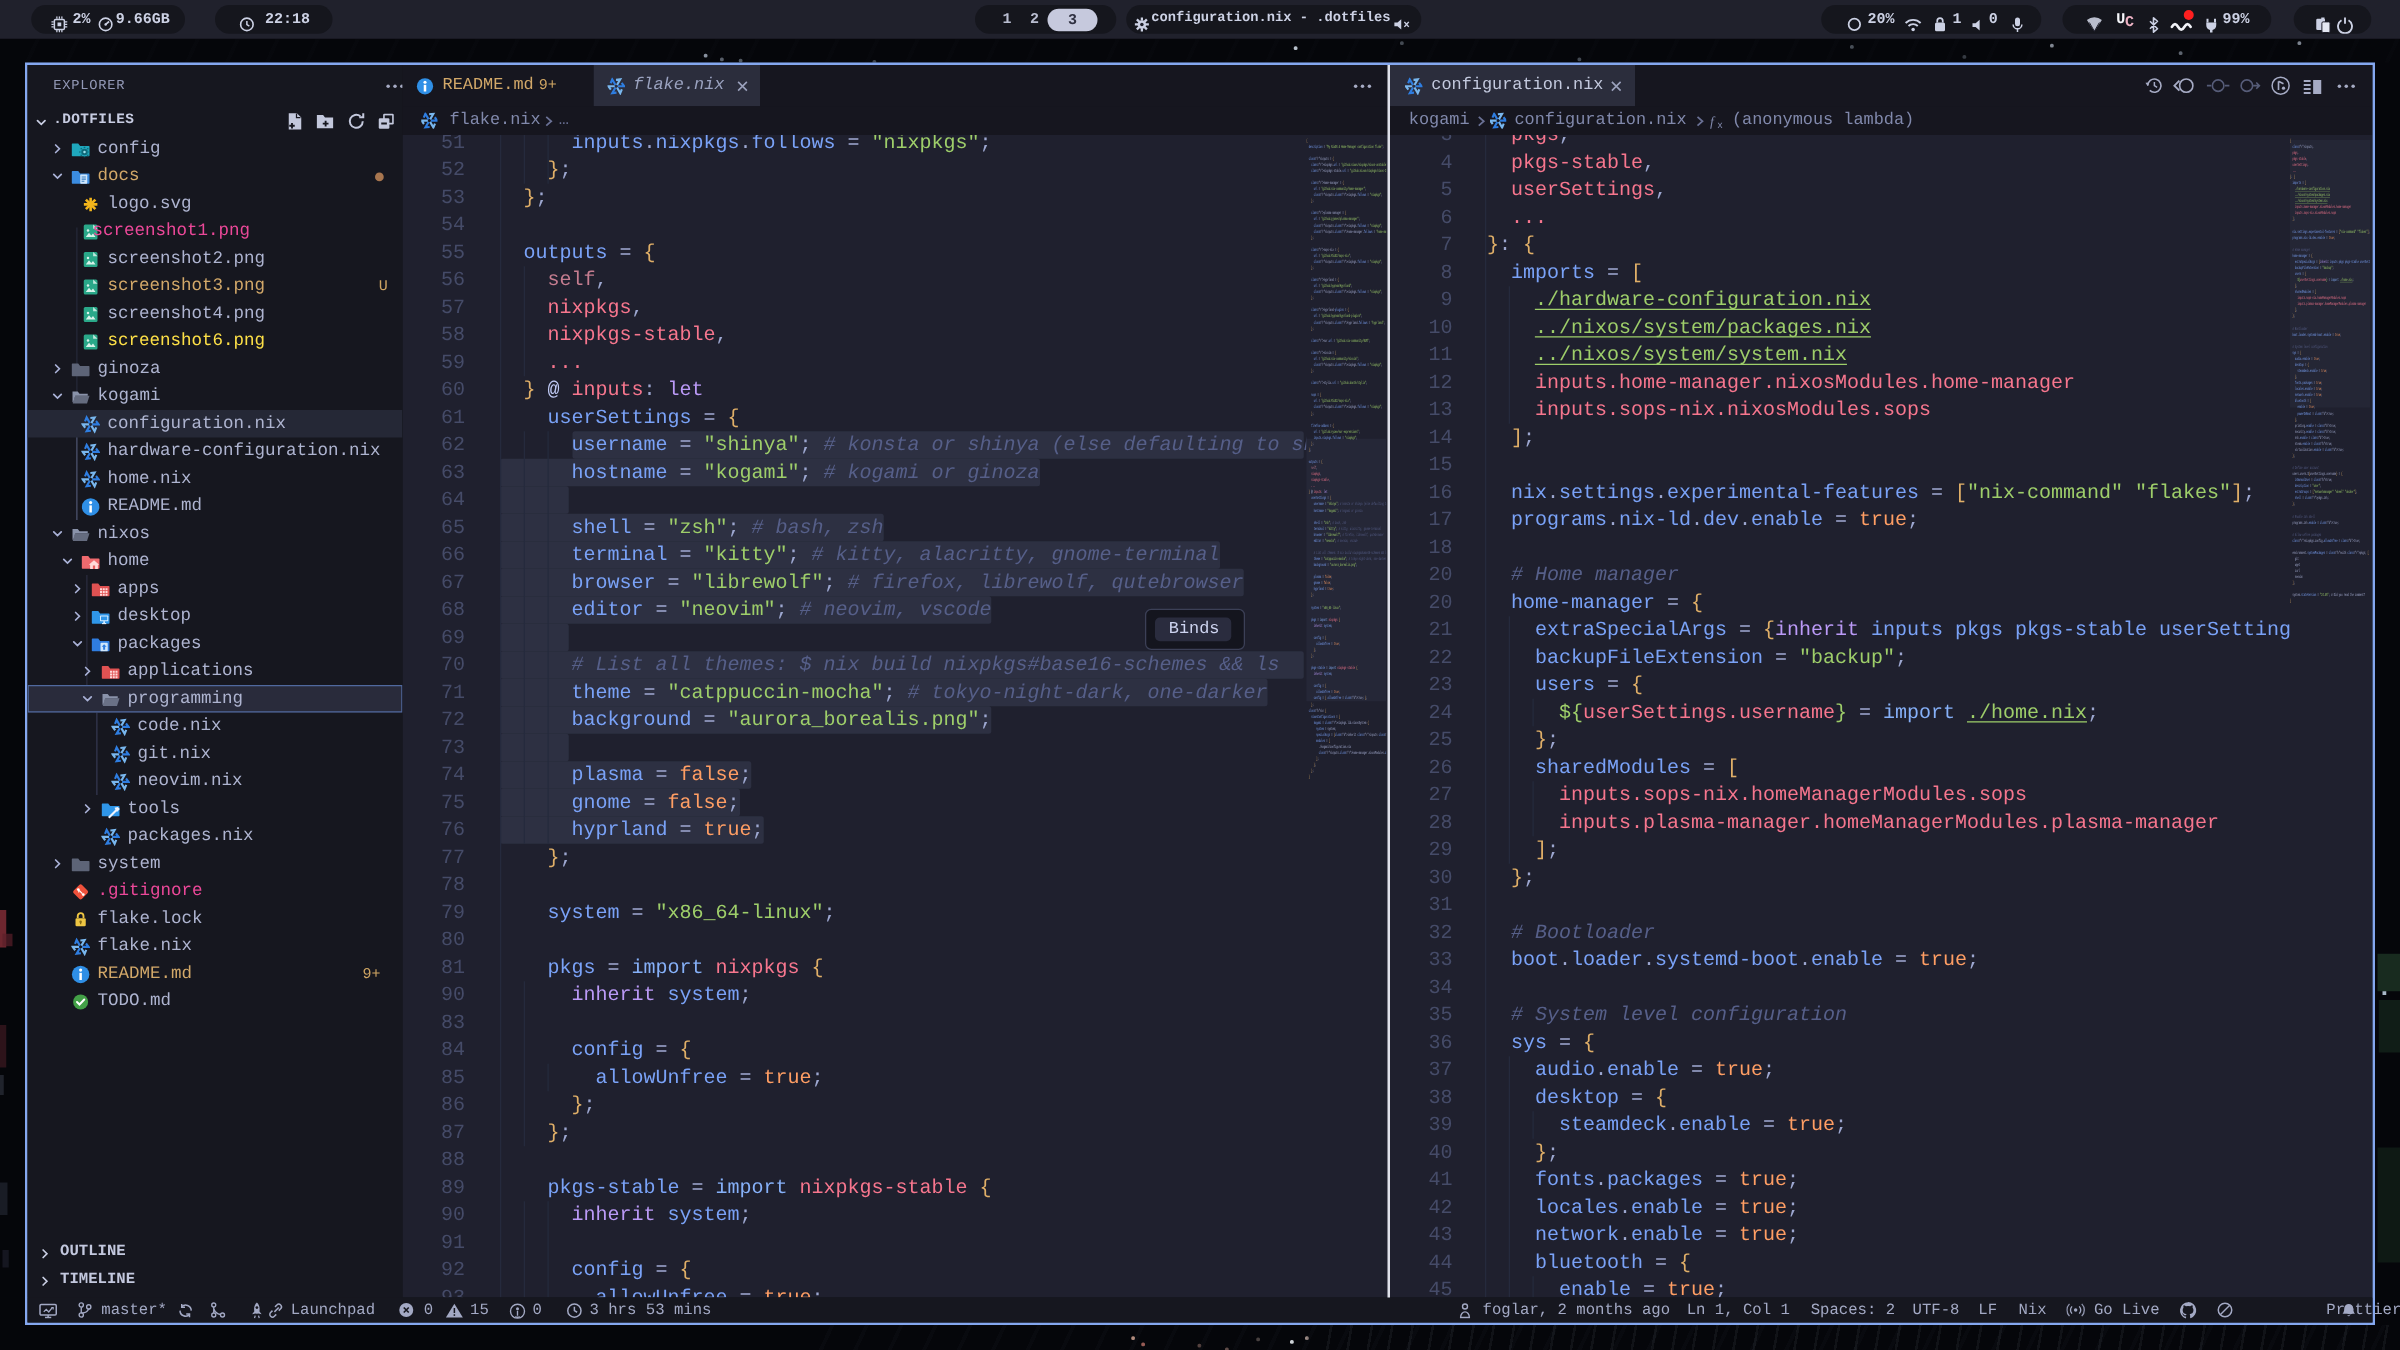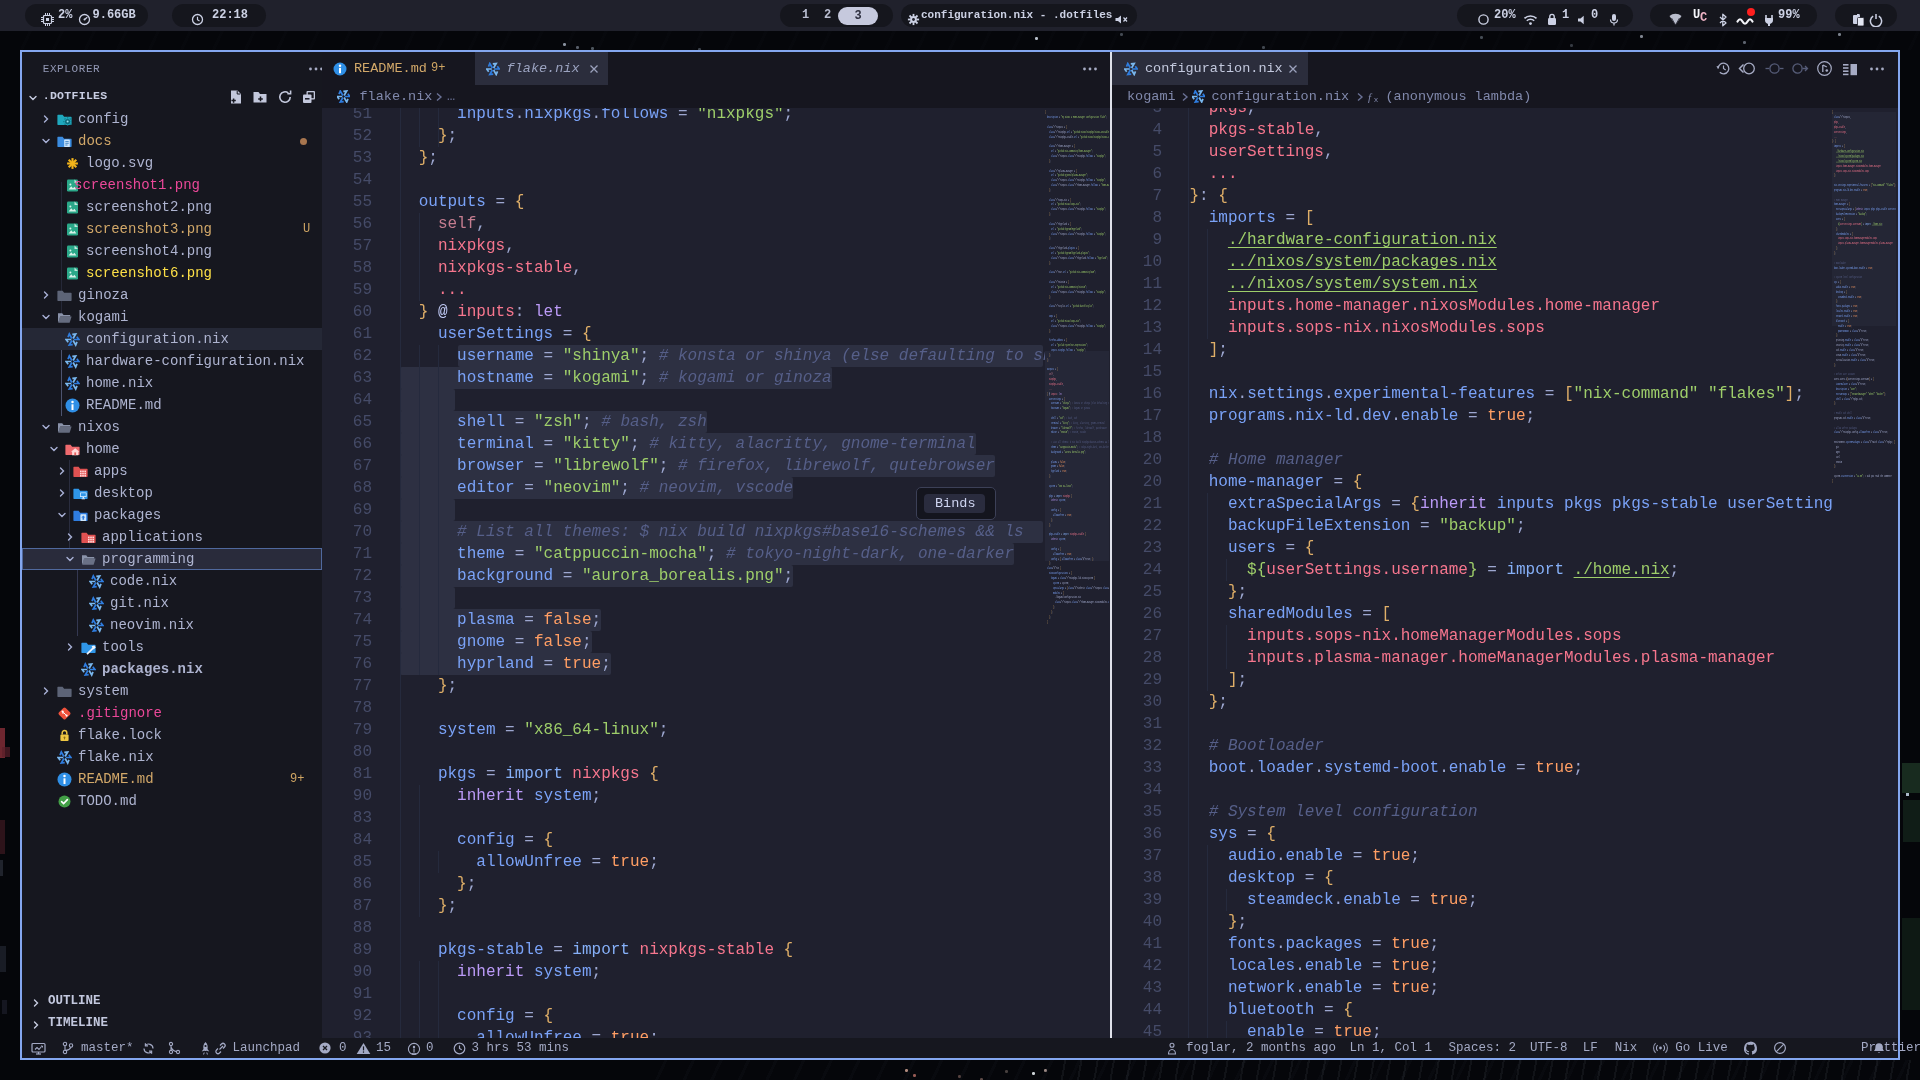--- a/index.html
+++ b/index.html
@@ -648,21 +648,21 @@
         </span>
         <span class="fi" style="left:58.5px">
           <svg width="15" height="15" viewBox="0 0 15 15" style="">
             <path d="M1 2.8 h4.6 l1.5 1.9 h6.9 a0.6 0.6 0 0 1 0.6 0.6 v7 a0.6 0.6 0 0 1 -0.6 0.6 h-13 a0.6 0.6 0 0 1 -0.6 -0.6 v-9 a0.6 0.6 0 0 1 0.6 -0.5 z" fill="#2f96e8"></path>
             <path d="M6.0 14.2 L12.4 7.8" stroke="#eef4fd" stroke-width="1.7"></path>
             <path d="M10.6 6.2 l2.6 -0.7 1.7 1.7 -2.3 2.3 z" fill="#eef4fd"></path>
           </svg>
         </span>
         <span class="lb" style="left:80px;color:#aeb4d0">tools</span>
       </div>
-<div class="trow" style="top:606.0px;font-weight:bold;">
+<div class="trow" style="top:606.0px;">
         <span class="fi" style="left:58.5px">
           <svg width="15" height="15" viewBox="0 0 15 15" style="">
             <path d="M8.7 7.5 L13.9 7.5 L11.8 4.8" stroke="#2e7de0" stroke-width="1.7" fill="none"></path>
             <path d="M8.1 8.5 L10.7 13.0 L12.0 9.9" stroke="#79b7ee" stroke-width="1.7" fill="none"></path>
             <path d="M6.9 8.5 L4.3 13.0 L7.7 12.6" stroke="#2e7de0" stroke-width="1.7" fill="none"></path>
             <path d="M6.3 7.5 L1.1 7.5 L3.2 10.2" stroke="#79b7ee" stroke-width="1.7" fill="none"></path>
             <path d="M6.9 6.5 L4.3 2.0 L3.0 5.1" stroke="#2e7de0" stroke-width="1.7" fill="none"></path>
             <path d="M8.1 6.5 L10.7 2.0 L7.3 2.4" stroke="#79b7ee" stroke-width="1.7" fill="none"></path>
           </svg>
         </span>

